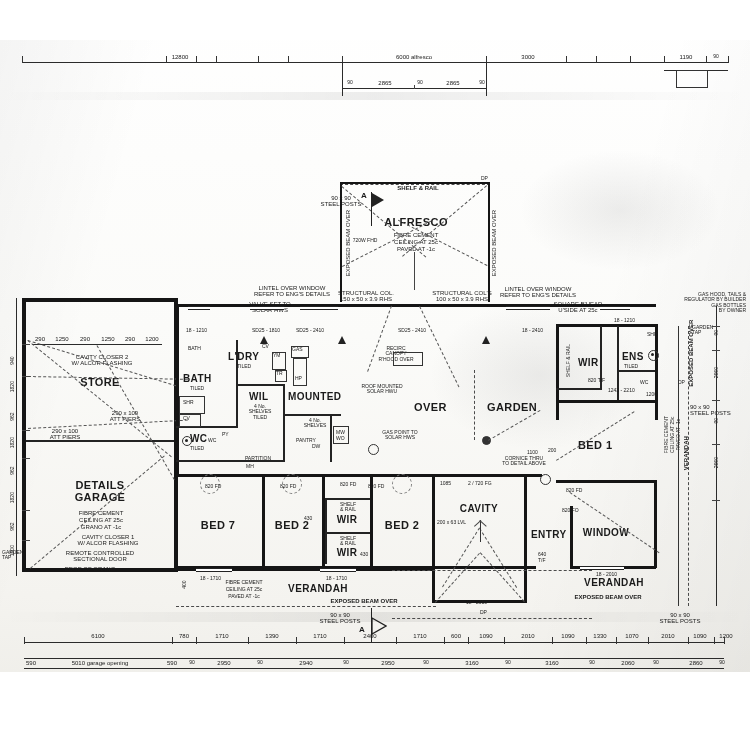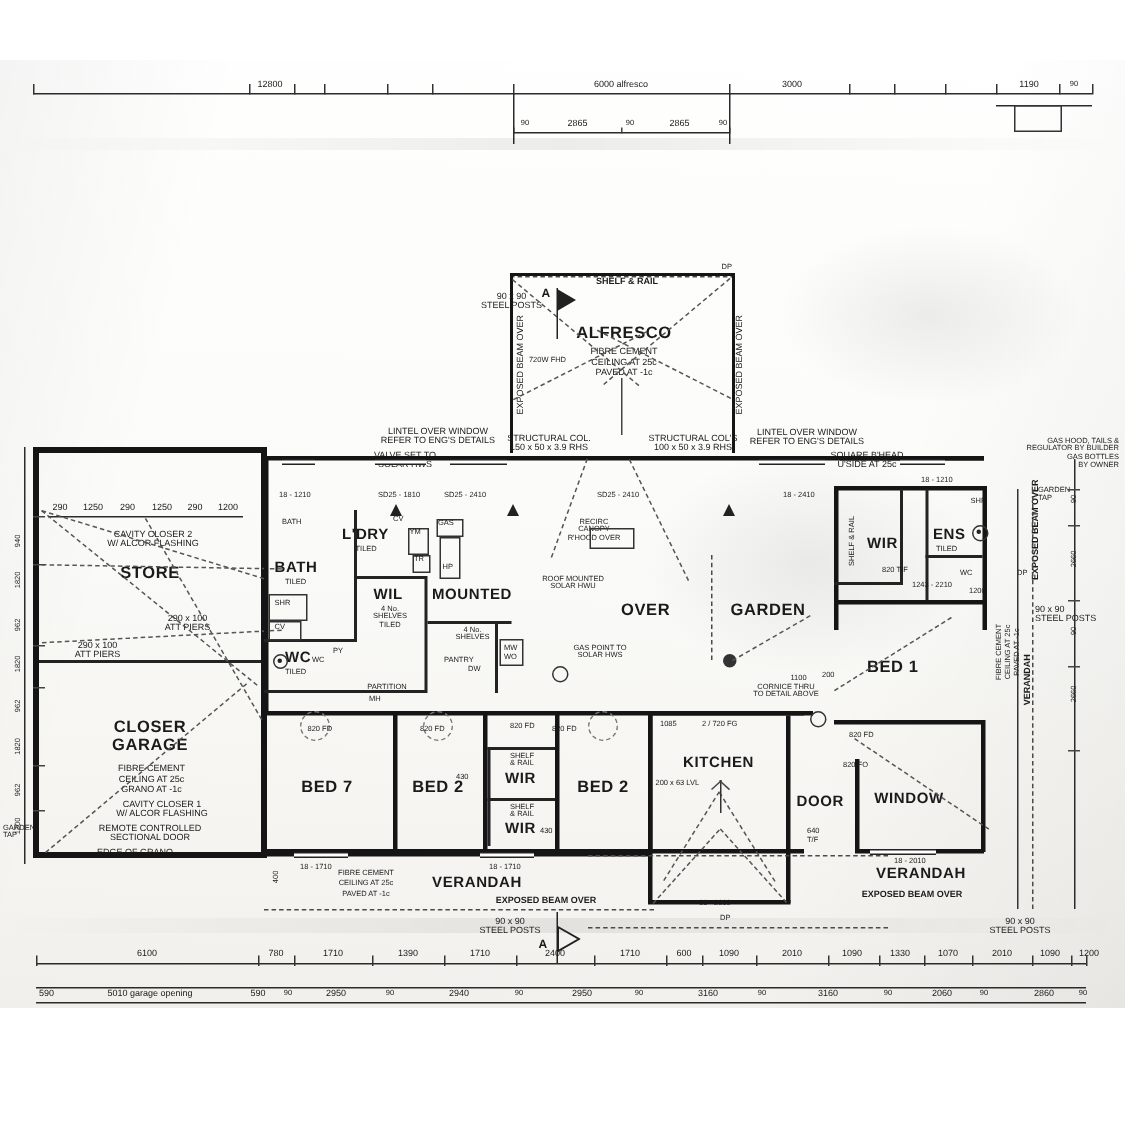--- a/index.html
+++ b/index.html
@@ -163,21 +163,21 @@
     <div class="wall wallv" style="left:22px;top:258px;width:4px;height:274px;"></div>
     <div class="wall wallh" style="left:22px;top:258px;width:156px;height:4px;"></div>
     <div class="wall wallh" style="left:22px;top:528px;width:156px;height:4px;"></div>
     <div class="wall wallv" style="left:174px;top:258px;width:4px;height:274px;"></div>
 
     <div class="wall wallh wall-thin" style="left:26px;top:400px;width:148px;height:2px;"></div>
 
     <div class="t r11 room ctr" style="left:100px;top:337px;">STORE</div>
     <div class="t n6 ctr" style="left:102px;top:314px;"><span style="white-space:pre;">CAVITY CLOSER 2
 W/ ALCOR FLASHING</span></div>
-    <div class="t r11 room ctr" style="left:100px;top:440px;"><span style="white-space:pre;">CLOSER
+    <div class="t r11 room ctr" style="left:100px;top:440px;"><span style="white-space:pre;">DETAILS
 GARAGE</span></div>
     <div class="t n6 ctr" style="left:101px;top:470px;">FIBRE CEMENT</div>
     <div class="t n6 ctr" style="left:101px;top:477px;">CEILING AT 25c</div>
     <div class="t n6 ctr" style="left:101px;top:484px;">GRANO AT -1c</div>
     <div class="t n6 ctr" style="left:108px;top:494px;"><span style="white-space:pre;">CAVITY CLOSER 1
 W/ ALCOR FLASHING</span></div>
     <div class="t n6 ctr" style="left:100px;top:510px;"><span style="white-space:pre;">REMOTE CONTROLLED
 SECTIONAL DOOR</span></div>
     <div class="t n6 ctr" style="left:90px;top:526px;">EDGE OF GRANO</div>
     <div class="t n6 ctr" style="left:125px;top:370px;"><span style="white-space:pre;">290 x 100
@@ -368,32 +368,32 @@
     <div class="t n5" style="left:280px;top:444px;">820 FD</div>
     <div class="t n5" style="left:340px;top:442px;">820 FD</div>
     <div class="t n5" style="left:368px;top:444px;">820 FD</div>
     <div class="t n5" style="left:352px;top:440px;"></div>
 
     <div class="wall wallv" style="left:432px;top:434px;width:3px;height:128px;"></div>
     <div class="wall wallh" style="left:432px;top:434px;width:110px;height:3px;"></div>
     <div class="wall wallv" style="left:524px;top:437px;width:3px;height:125px;"></div>
     <div class="wall wallh" style="left:432px;top:560px;width:95px;height:3px;"></div>
 
-    <div class="t r10 room ctr" style="left:479px;top:464px;">KITCHEN</div>
+    <div class="t r10 room ctr" style="left:479px;top:464px;">CAVITY</div>
     <div class="t n5" style="left:437px;top:480px;">200 x 63 LVL</div>
     <div class="t n5" style="left:440px;top:441px;">1085</div>
     <div class="t n5" style="left:468px;top:441px;">2 / 720 FG</div>
 
     <div class="diag" style="left:480px;top:488px;width:70px;transform:rotate(58deg);"></div>
     <div class="diag" style="left:480px;top:488px;width:70px;transform:rotate(122deg);"></div>
     <div class="ln vl" style="left:480px;top:480px;height:22px;background:#333;"></div>
     <div class="diag-solid" style="left:474px;top:486px;width:9px;transform:rotate(-42deg);"></div>
     <div class="diag-solid" style="left:480px;top:480px;width:9px;transform:rotate(42deg);"></div>
 
-    <div class="t r10 room" style="left:531px;top:490px;">DOOR</div>
+    <div class="t r10 room" style="left:531px;top:490px;">ENTRY</div>
     <div class="circ" style="left:540px;top:434px;width:9px;height:9px;"></div>
     <div class="t n5" style="left:538px;top:512px;">640</div>
     <div class="t n5" style="left:538px;top:518px;">T/F</div>
 
     <div class="wall wallv" style="left:570px;top:466px;width:3px;height:62px;"></div>
     <div class="wall wallh" style="left:570px;top:526px;width:86px;height:3px;"></div>
     <div class="wall wallv" style="left:654px;top:440px;width:3px;height:88px;"></div>
     <div class="wall wallh" style="left:556px;top:440px;width:100px;height:3px;"></div>
     <div class="t r10 room ctr" style="left:606px;top:488px;">WINDOW</div>
     <div class="t n5" style="left:566px;top:448px;">820 FD</div>

